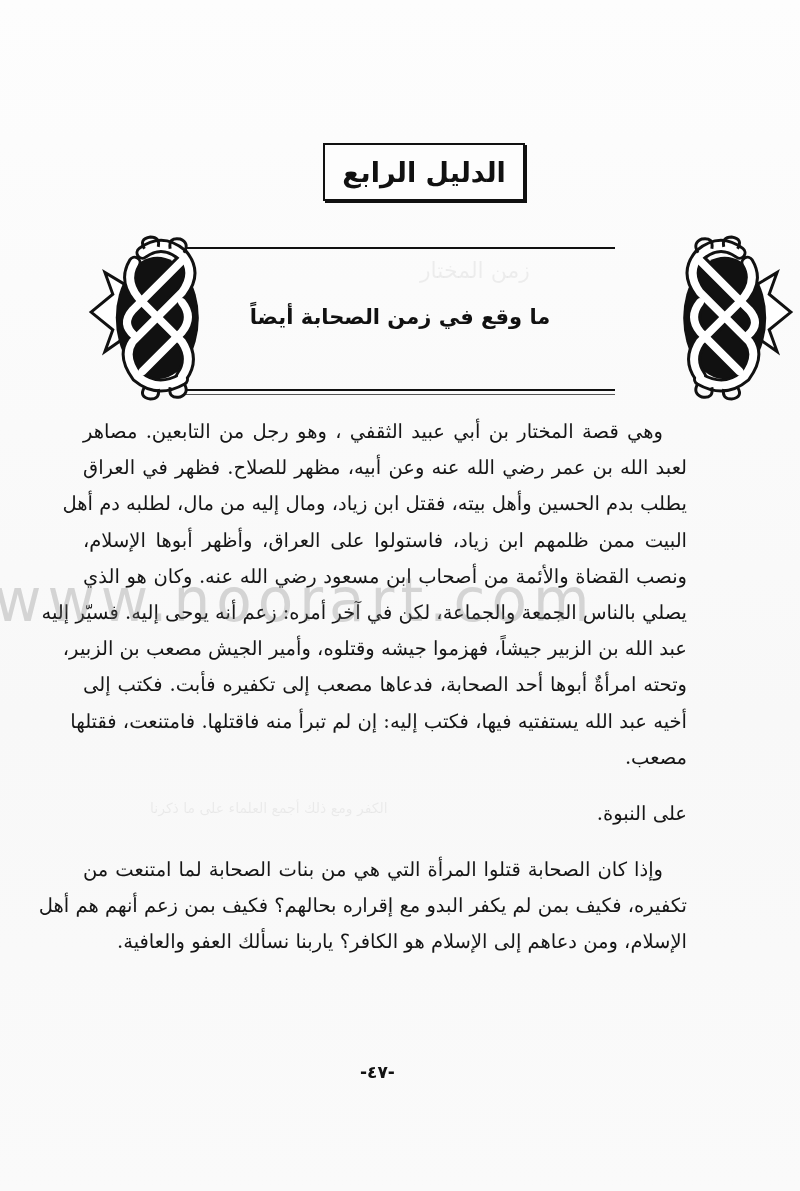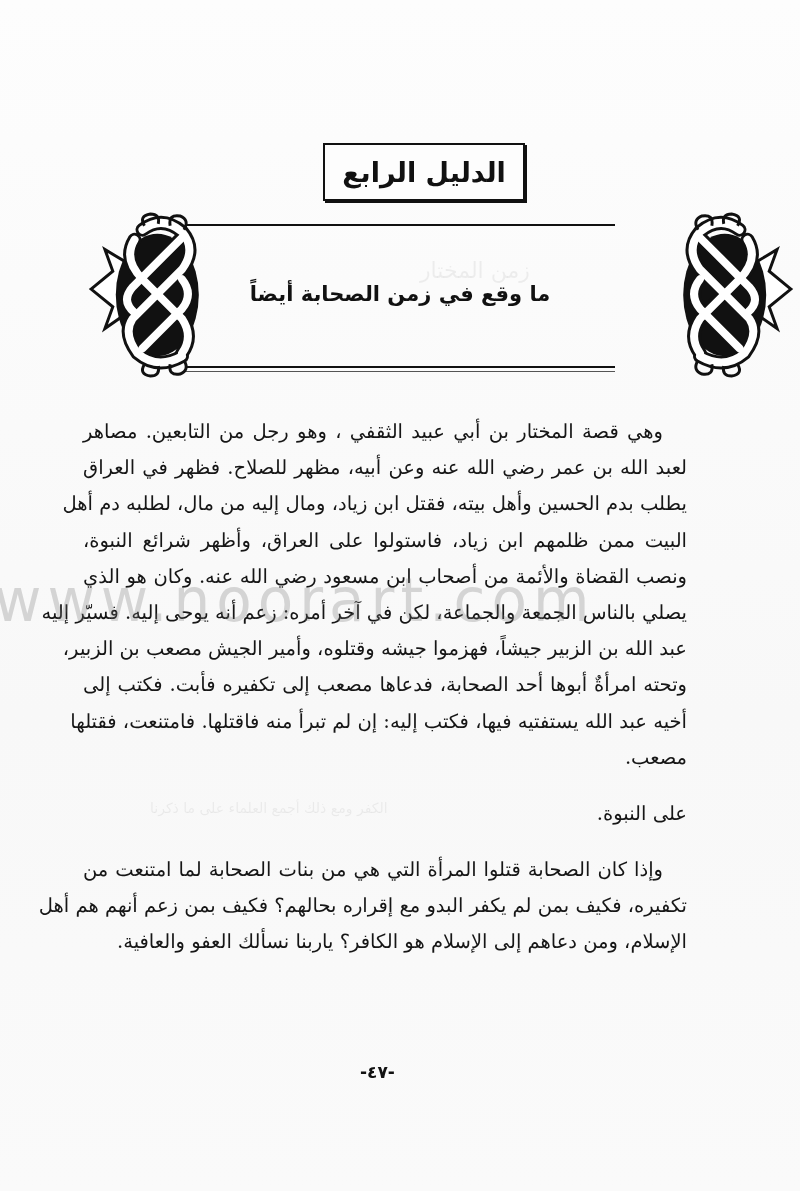--- a/index.html
+++ b/index.html
@@ -45,21 +45,21 @@
     .title-text {
       font-family: "DejaVu Sans", sans-serif;
       font-weight: bold;
       font-size: 27px;
       direction: rtl;
       color: #111;
     }
     .banner {
       position: absolute;
       left: 0;
-      top: 210px;
+      top: 233px;
       width: 800px;
       height: 170px;
     }
     .banner-frame {
       position: absolute;
       left: 185px;
       top: 14px;
       width: 430px;
       height: 140px;
       border-top: 2px solid #111;
@@ -216,21 +216,21 @@
     </svg>
 
     <div class="subtitle">ما وقع في زمن الصحابة أيضاً</div>
   </div>
 
   <div class="body-text">
     <div>
       <span class="line indent">وهي قصة المختار بن أبي عبيد الثقفي ، وهو رجل من التابعين. مصاهر</span>
       <span class="line">لعبد الله بن عمر رضي الله عنه وعن أبيه، مظهر للصلاح. فظهر في العراق</span>
       <span class="line">يطلب بدم الحسين وأهل بيته، فقتل ابن زياد، ومال إليه من مال، لطلبه دم أهل</span>
-      <span class="line">البيت ممن ظلمهم ابن زياد، فاستولوا على العراق، وأظهر شرائع النبوة،</span>
+      <span class="line">البيت ممن ظلمهم ابن زياد، فاستولوا على العراق، وأظهر أبوها الإسلام،</span>
       <span class="line">ونصب القضاة والأئمة من أصحاب ابن مسعود رضي الله عنه. وكان هو الذي</span>
       <span class="line">يصلي بالناس الجمعة والجماعة، لكن في آخر أمره: زعم أنه يوحى إليه. فسيّر إليه</span>
       <span class="line">عبد الله بن الزبير جيشاً، فهزموا جيشه وقتلوه، وأمير الجيش مصعب بن الزبير،</span>
       <span class="line">وتحته امرأةٌ أبوها أحد الصحابة، فدعاها مصعب إلى تكفيره فأبت. فكتب إلى</span>
       <span class="line">أخيه عبد الله يستفتيه فيها، فكتب إليه: إن لم تبرأ منه فاقتلها. فامتنعت، فقتلها</span>
       <span class="line last">مصعب.</span>
     </div>
     <div class="para-gap"></div>
     <div>
       <span class="line last">على النبوة.</span>

